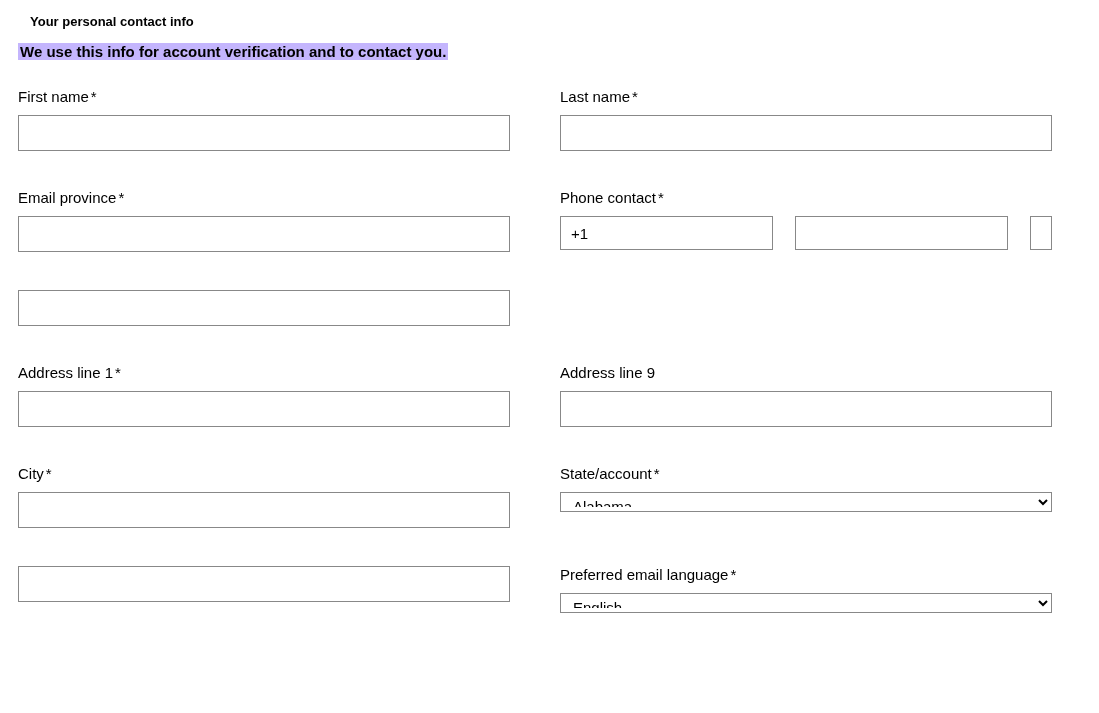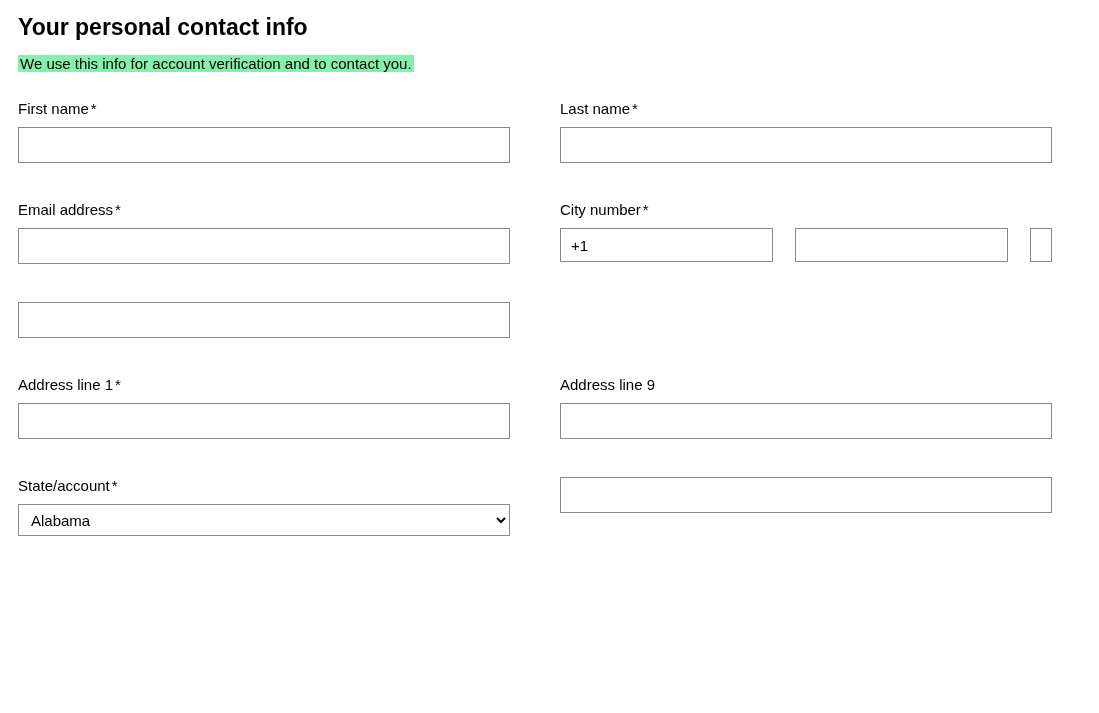--- a/index.html
+++ b/index.html
@@ -8,31 +8,33 @@
       padding: 0;
     }
     body {
       font-family: "Segoe UI", Arial, sans-serif;
       padding: 14px 18px;
       color: #000;
       font-size: 15px;
       background: #fff;
     }
     h2.page-title {
-      font-size: 23px;
+      font-size: 13px;
       font-weight: 700;
       margin-bottom: 14px;
+      margin-left: 12px;
     }
     .subtitle {
       display: inline-block;
-      background: #86efac;
+      background: #c4b5fd;
       font-size: 15px;
       color: #000;
       padding: 0 2px;
       margin-bottom: 28px;
+      font-weight: bold;
     }
     .grid {
       display: grid;
       grid-template-columns: 492px 492px;
       column-gap: 50px;
       row-gap: 38px;
       max-width: 1060px;
     }
     .field {
       display: flex;
@@ -59,21 +61,21 @@
       gap: 22px;
     }
     .phone-row input {
       height: 34px;
     }
     .pc-code { width: 102px; }
     .pc-area { width: 102px; }
     .pc-num  { flex: 1; }
     select.sel {
       width: 100%;
-      height: 32px;
+      height: 20px;
       border: 1px solid #888;
       border-radius: 0;
       padding: 4px 8px;
       font-size: 15px;
       background: #fff;
       appearance: auto;
     }
     .empty-cell { visibility: hidden; }
   </style>
 </head>
@@ -95,28 +97,28 @@
 
   <div class="field">
     <div class="label">
       <span>Last name</span><span class="required-star">*</span>
     </div>
     <input type="text" class="text-in" value="" style="">
   </div>
 
   <div class="field">
     <div class="label">
-      <span>Email address</span><span class="required-star">*</span>
+      <span>Email province</span><span class="required-star">*</span>
     </div>
     <input type="text" class="text-in" value="" style="">
   </div>
 
   <div class="field">
     <div class="label">
-      <span>City number</span><span class="required-star">*</span>
+      <span>Phone contact</span><span class="required-star">*</span>
     </div>
     <div class="phone-row">
       <input type="text" class="text-in pc-code" value="+1" style="">
       <input type="text" class="text-in pc-area" value="" style="">
       <input type="text" class="text-in pc-num" value="" style="">
     </div>
   </div>
 
   <div class="field">
     <input type="text" class="text-in" value="" style="">
@@ -131,31 +133,45 @@
     <input type="text" class="text-in" value="" style="">
   </div>
 
   <div class="field">
     <div class="label">
       <span>Address line 9</span><span class="required-star"></span>
     </div>
     <input type="text" class="text-in" value="" style="">
   </div>
 
+  <div class="field">
+    <div class="label">
+      <span>City</span><span class="required-star">*</span>
+    </div>
+    <input type="text" class="text-in" value="" style="">
+  </div>
 
   <div class="field">
     <div class="label">
       <span>State/account</span><span class="required-star">*</span>
     </div>
     <select class="sel">
       <option>Alabama</option>
     </select>
   </div>
 
   <div class="field">
     <input type="text" class="text-in" value="" style="">
   </div>
 
+  <div class="field">
+    <div class="label">
+      <span>Preferred email language</span><span class="required-star">*</span>
+    </div>
+    <select class="sel">
+      <option>English</option>
+    </select>
+  </div>
 
 </div>
 
 
 
 
 </body></html>

